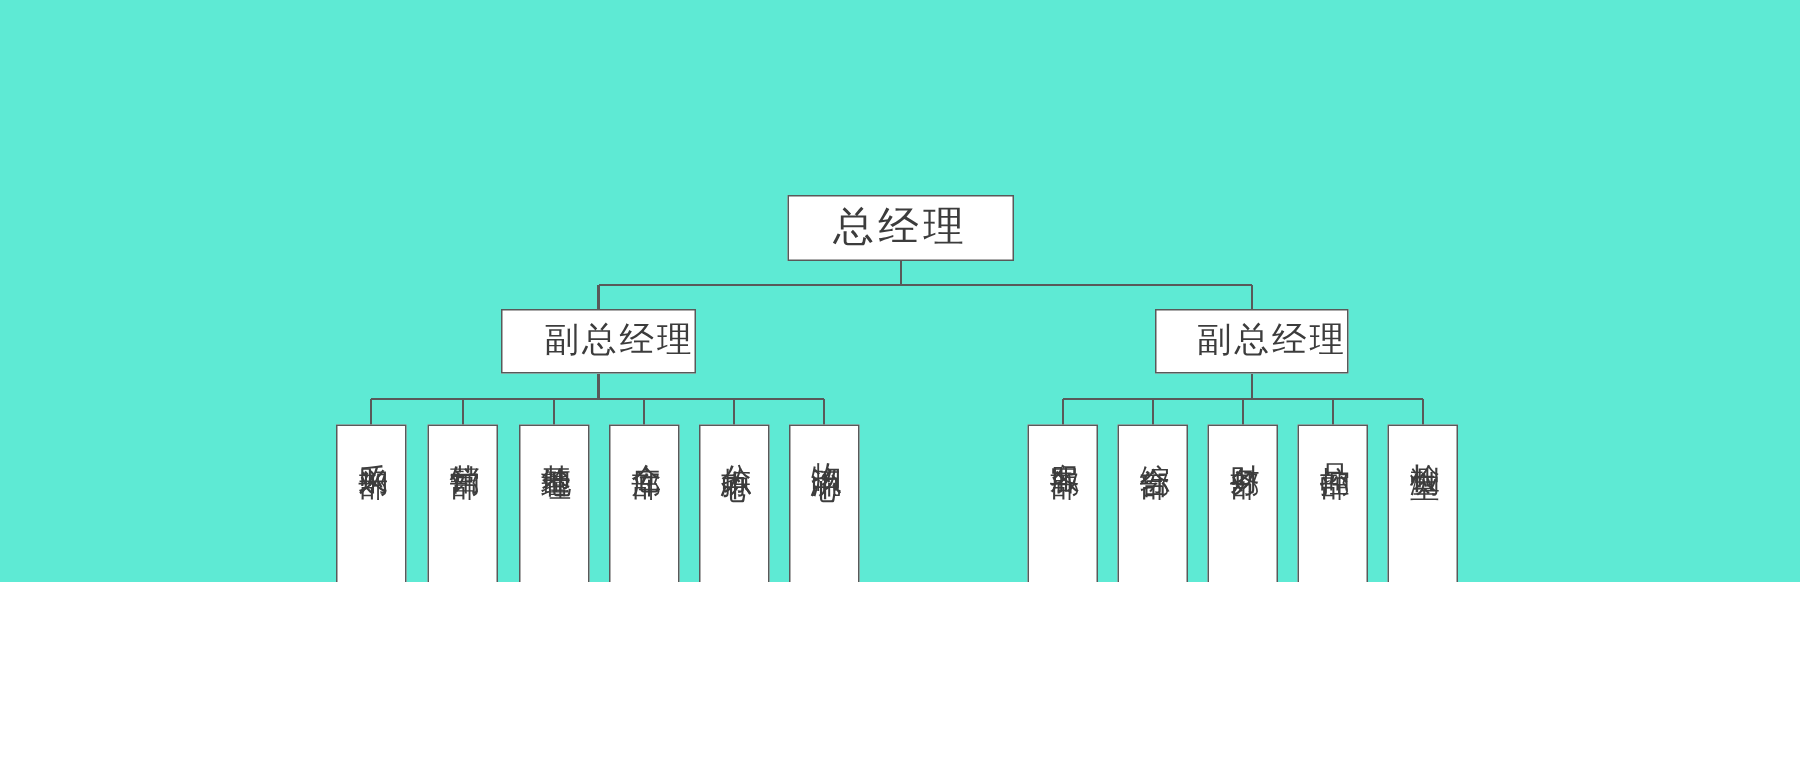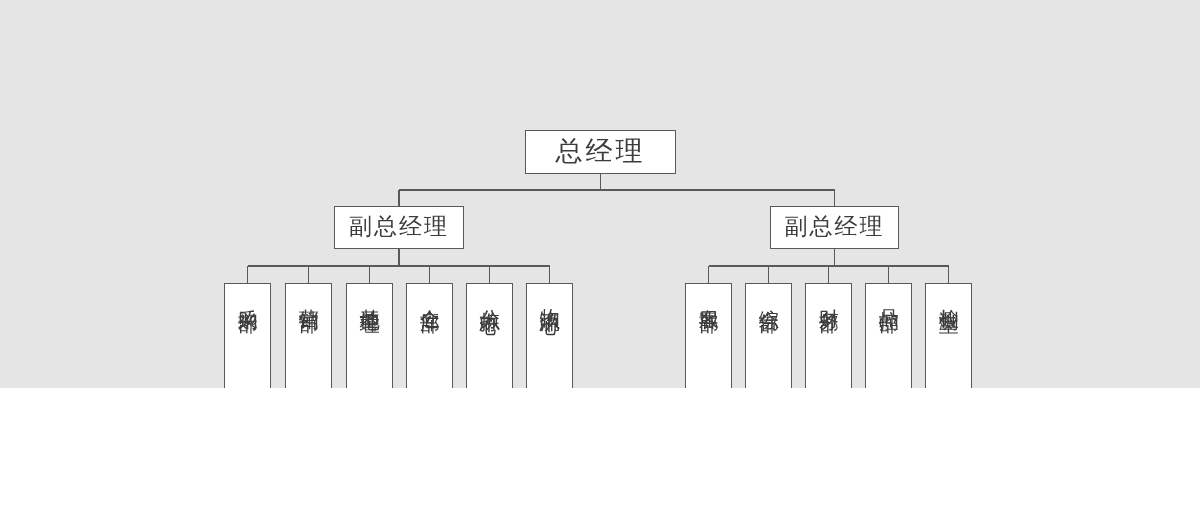--- a/index.html
+++ b/index.html
@@ -7,21 +7,21 @@
     padding: 0;
     background: #ffffff;
   }
   body {
     font-family: "Liberation Sans", "DejaVu Sans", sans-serif;
   }
   #canvas {
     position: relative;
     width: 1200px;
     height: 388px;
-    background: #e5e5e5;
+    background: #5eead4;
     overflow: hidden;
   }
   #org-svg {
     position: absolute;
     left: 0;
     top: 0;
     width: 1200px;
     height: 520px;
   }
   .node {
@@ -36,20 +36,21 @@
   }
   .node-root {
     font-size: 27px;
     letter-spacing: 3px;
     padding-bottom: 2px;
   }
   .node-deputy {
     font-size: 23px;
     letter-spacing: 2px;
     padding-bottom: 2px;
+    justify-content: flex-end;
   }
   .node-leaf {
     align-items: flex-start;
     justify-content: center;
     padding-top: 9px;
   }
   .node-leaf .vtext {
     writing-mode: vertical-rl;
     text-orientation: upright;
     font-size: 20px;

